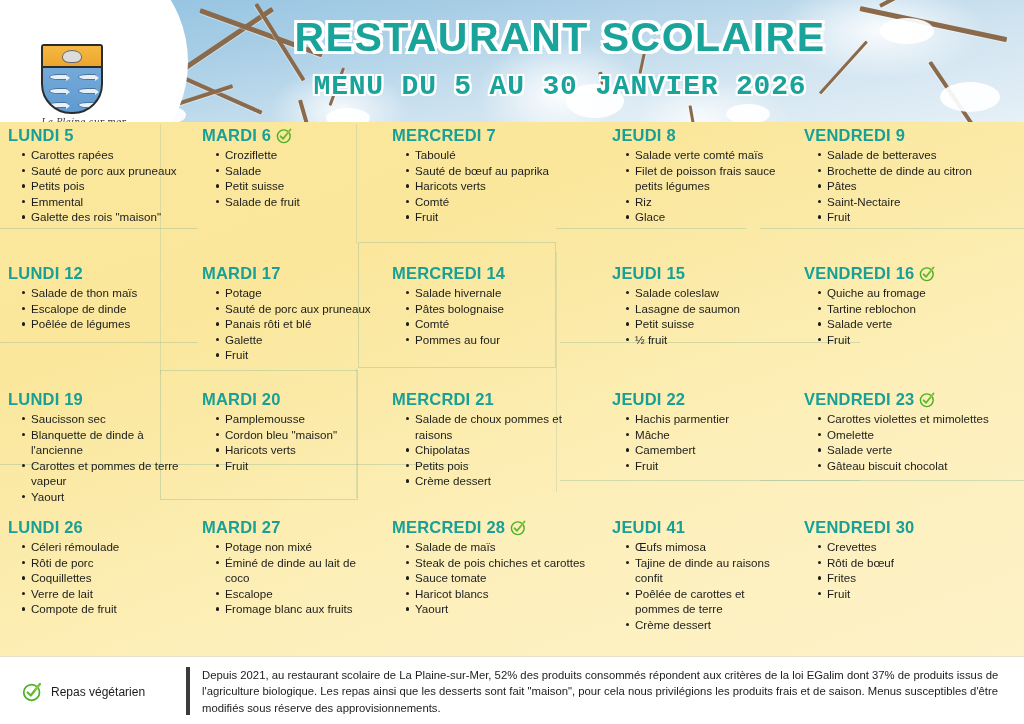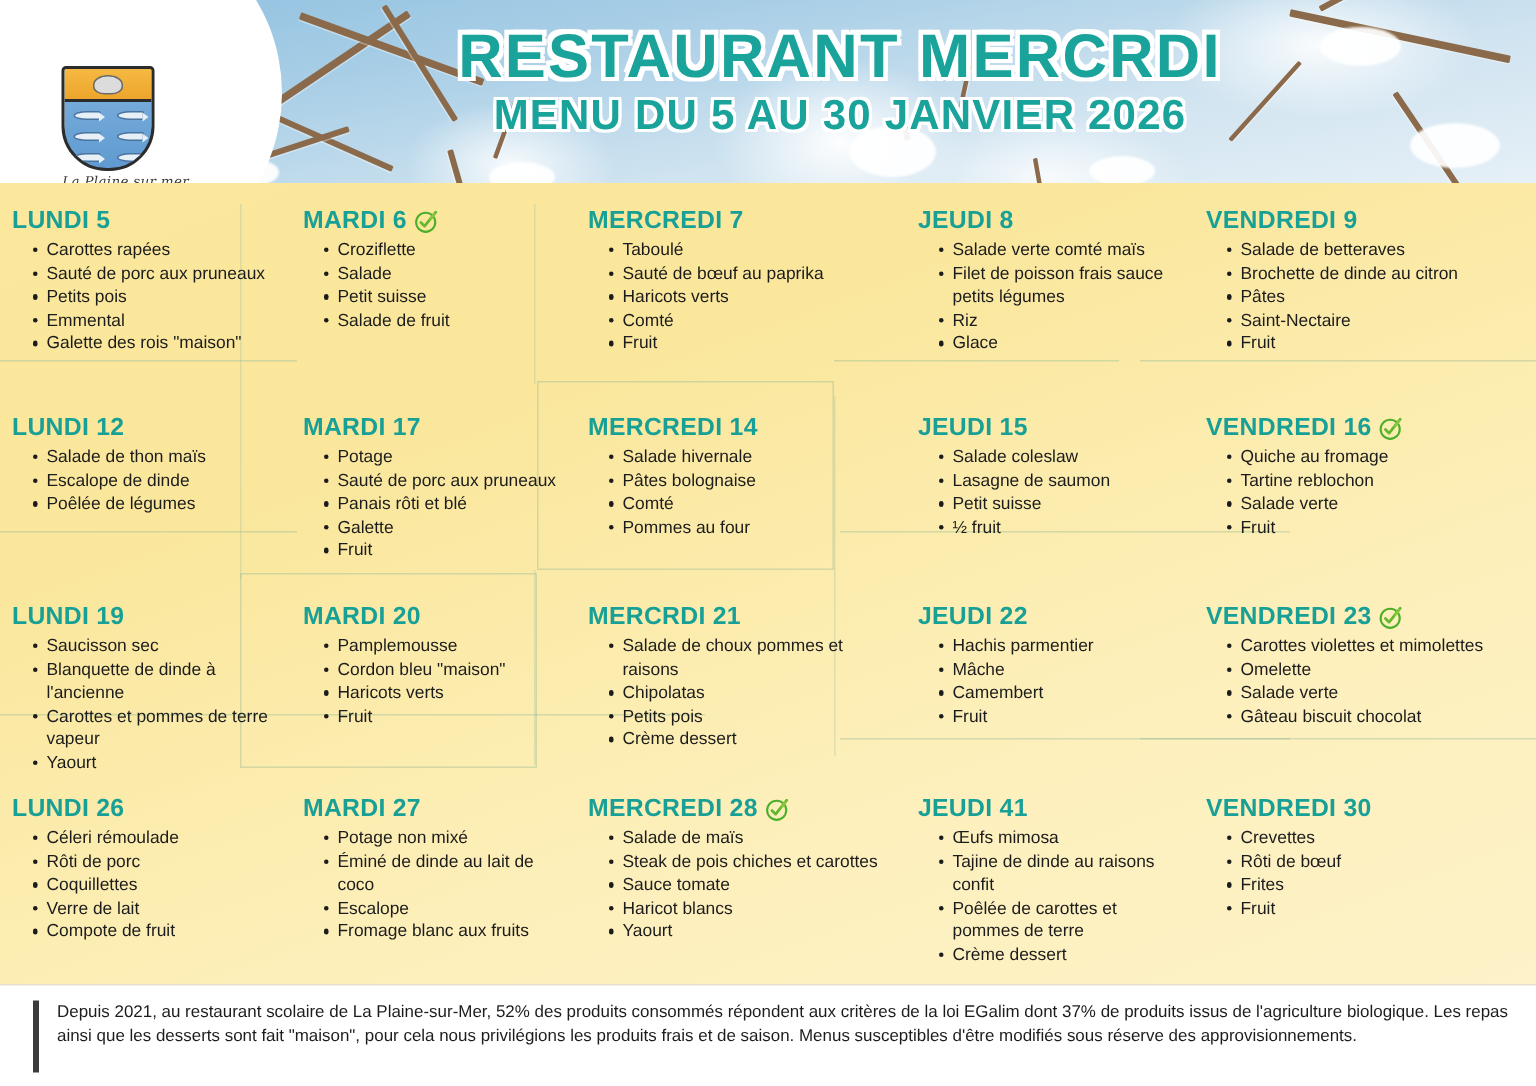--- a/index.html
+++ b/index.html
@@ -140,35 +140,35 @@
     font-weight: bold;
     font-size: 41px;
     letter-spacing: 1.5px;
     color: #1aa39a;
     text-shadow:
       2px 0 0 #fff, -2px 0 0 #fff, 0 2px 0 #fff, 0 -2px 0 #fff,
       2px 2px 0 #fff, -2px -2px 0 #fff, 2px -2px 0 #fff, -2px 2px 0 #fff,
       3px 3px 0 #fff, -3px 3px 0 #fff, 3px -3px 0 #fff, -3px -3px 0 #fff;
   }
   .title-sub {
-    margin-top: 0;
-    font-family: Liberation Sans, sans-serif;
+    margin-top: 10px;
+    font-family: Liberation Mono, monospace;
     font-weight: bold;
     font-size: 28px;
     letter-spacing: 0.8px;
     color: #1aa39a;
     text-shadow:
       2px 0 0 #fff, -2px 0 0 #fff, 0 2px 0 #fff, 0 -2px 0 #fff,
       2px 2px 0 #fff, -2px -2px 0 #fff, 2px -2px 0 #fff, -2px 2px 0 #fff;
   }
 
   
   .weeks {
     position: absolute;
-    top: 136px;
+    top: 124px;
     left: 0;
     width: 1024px;
     height: 530px;
   }
   .week {
     position: absolute;
     left: 0;
     width: 1024px;
     display: flex;
   }
@@ -341,21 +341,21 @@
         <div class="fishrow" style="top:56px;">
           <div class="fish"></div>
           <div class="fish"></div>
         </div>
       </div>
       <div class="crest-name">La Plaine sur mer</div>
       <div class="crest-underline"></div>
     </div>
 
     <div class="title-block">
-      <div class="title-main">RESTAURANT MERCRDI</div>
+      <div class="title-main">RESTAURANT SCOLAIRE</div>
       <div class="title-sub">MENU DU 5 AU 30 JANVIER 2026</div>
     </div>
   </div>
 
   <div class="weeks">
 
     <div class="deco-line" style="left:0px;top:104px;width:198px;"></div>
     <div class="deco-line" style="left:556px;top:104px;width:190px;"></div>
     <div class="deco-line" style="left:760px;top:104px;width:264px;"></div>
     <div class="deco-line" style="left:0px;top:218px;width:198px;"></div>
@@ -622,17 +622,25 @@
           <li>Crevettes</li>
           <li>Rôti de bœuf</li>
           <li>Frites</li>
           <li>Fruit</li>
         </ul>
       </div>
     </div>
   </div>
 
   <div class="footer">
+    <div class="legend">
+      <span class="veg-badge" style="width:21px;height:21px;"><svg viewBox="0 0 24 24" width="21" height="21">
+            <circle cx="11" cy="13" r="9" fill="none" stroke="#4caf2a" stroke-width="2"></circle>
+            <path d="M6.5 13.2 L10 16.6 L20.5 3.5" fill="none" stroke="#63b82e" stroke-width="2.6" stroke-linecap="round" stroke-linejoin="round"></path>
+            <path d="M20.5 3.5 C17 5 15 8 14.6 11.5 C17.6 10.2 20 7.5 20.5 3.5 Z" fill="#8dc63f"></path>
+          </svg></span>
+      <span class="legend-label">Repas végétarien</span>
+    </div>
     <div class="footer-divider"></div>
     <div class="footer-note">Depuis 2021, au restaurant scolaire de La Plaine-sur-Mer, 52% des produits consommés répondent aux critères de la loi EGalim dont 37% de produits issus de l'agriculture biologique. Les repas ainsi que les desserts sont fait "maison", pour cela nous privilégions les produits frais et de saison. Menus susceptibles d'être modifiés sous réserve des approvisionnements.</div>
   </div>
 
 </div>
 
 </body></html>

